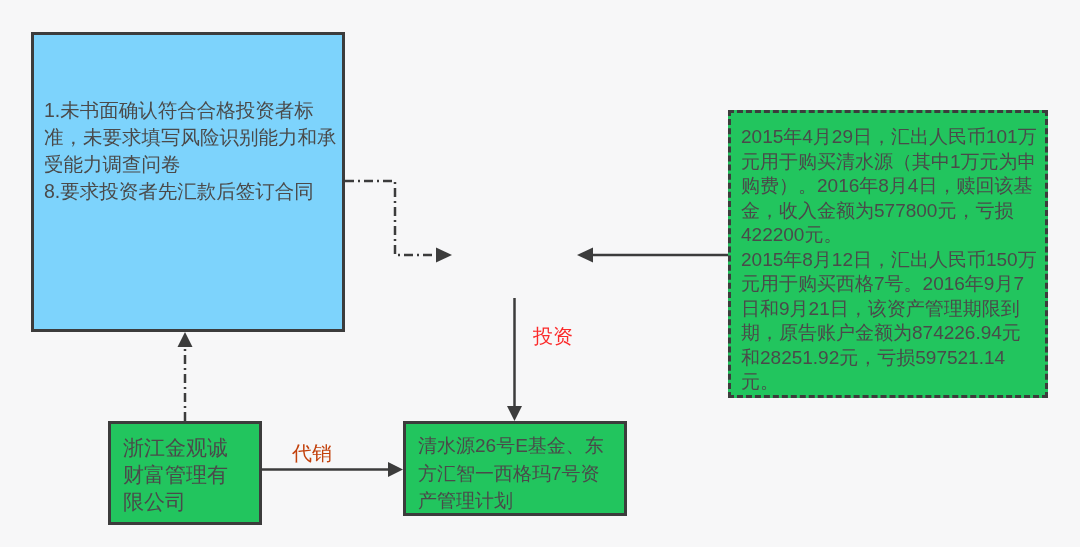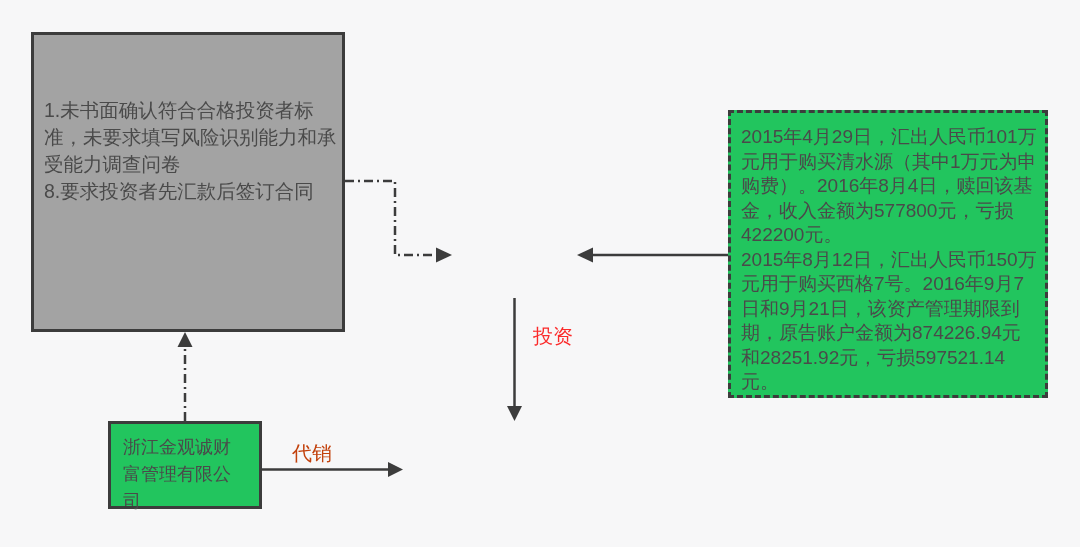--- a/index.html
+++ b/index.html
@@ -8,40 +8,40 @@
     width:1080px;height:547px;
     background:#f7f7f8;
     font-family:"Liberation Sans","DejaVu Sans",sans-serif;
     color:#4a4a4a;
     overflow:hidden;
   }
   .edges{position:absolute;left:0;top:0;width:1080px;height:547px;pointer-events:none;}
   .box{position:absolute;box-sizing:border-box;background:#22c55e;border:3px solid #3c3c3c;}
   .box-violations{
     left:31px;top:32px;width:314px;height:300px;
-    background:#a3a3a3;
+    background:#7dd3fc;
     padding:62px 4px 0 10px;
     font-size:19.5px;line-height:27px;
   }
   .box-person{
     left:452px;top:212px;width:125px;height:86px;
     display:flex;align-items:center;justify-content:center;
     font-size:20px;
   }
   .box-details{
     left:728px;top:110px;width:320px;height:288px;
     border-style:dashed;
     padding:12px 8px 0 10px;
     font-size:19px;line-height:24.5px;
   }
   .box-details p{margin:0;}
   .box-company{
-    left:108px;top:421px;width:154px;height:88px;
+    left:108px;top:421px;width:154px;height:104px;
     padding:10px 12px 0 12px;
-    font-size:18px;line-height:27px;
+    font-size:21px;line-height:27px;
   }
   .box-products{
     left:403px;top:421px;width:224px;height:95px;
     padding:8px 10px 0 12px;
     font-size:19px;line-height:27.5px;
   }
   .edge-label{position:absolute;font-size:20px;white-space:nowrap;}
   .edge-label-invest{left:533px;top:323px;color:#fb2a2a;}
   .edge-label-consign{left:292px;top:440px;color:#c2410c;}
 </style>
@@ -76,18 +76,21 @@
 
   <div class="box box-details">
     <p>2015年4月29日，汇出人民币101万元用于购买清水源（其中1万元为申购费）。2016年8月4日，赎回该基金，收入金额为577800元，亏损422200元。</p>
     <p>2015年8月12日，汇出人民币150万元用于购买西格7号。2016年9月7日和9月21日，该资产管理期限到期，原告账户金额为874226.94元和28251.92元，亏损597521.14元。</p>
   </div>
 
   <div class="box box-company">
     <span>浙江金观诚财富管理有限公司</span>
   </div>
 
+  <div class="box box-products">
+    <span>清水源26号E基金、东方汇智一西格玛7号资产管理计划</span>
+  </div>
 
   <div class="edge-label edge-label-invest">投资</div>
 
   <div class="edge-label edge-label-consign">代销</div>
 
 </div>
 
 </body></html>

